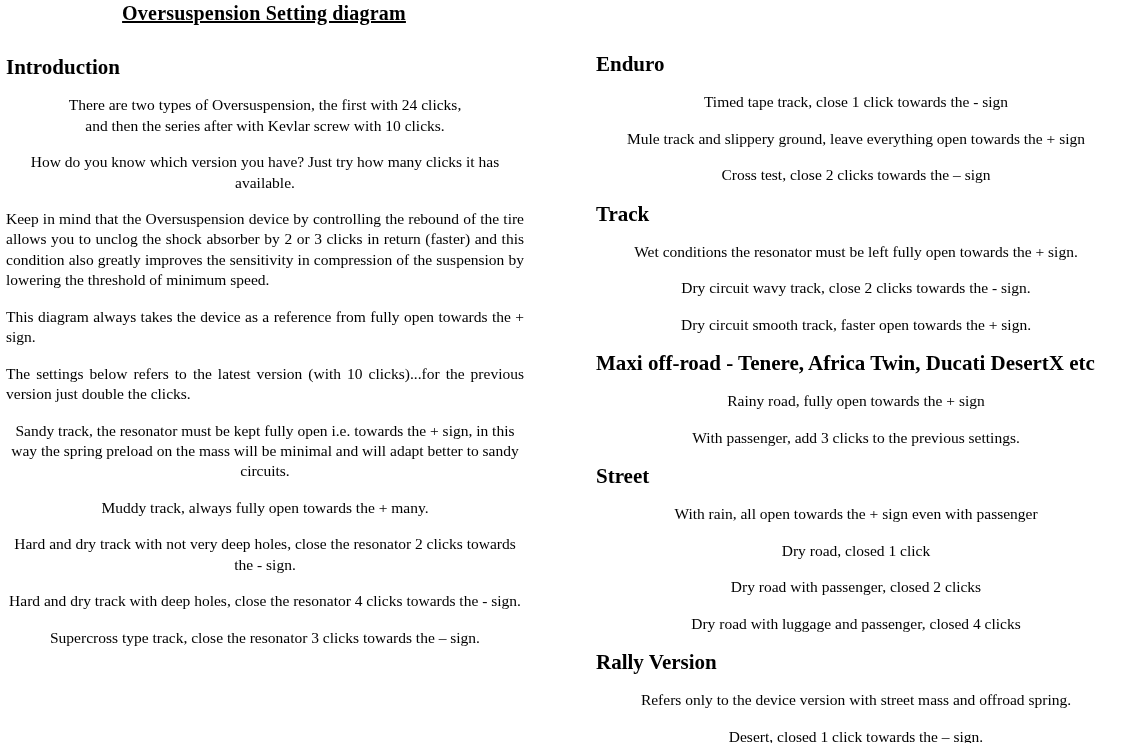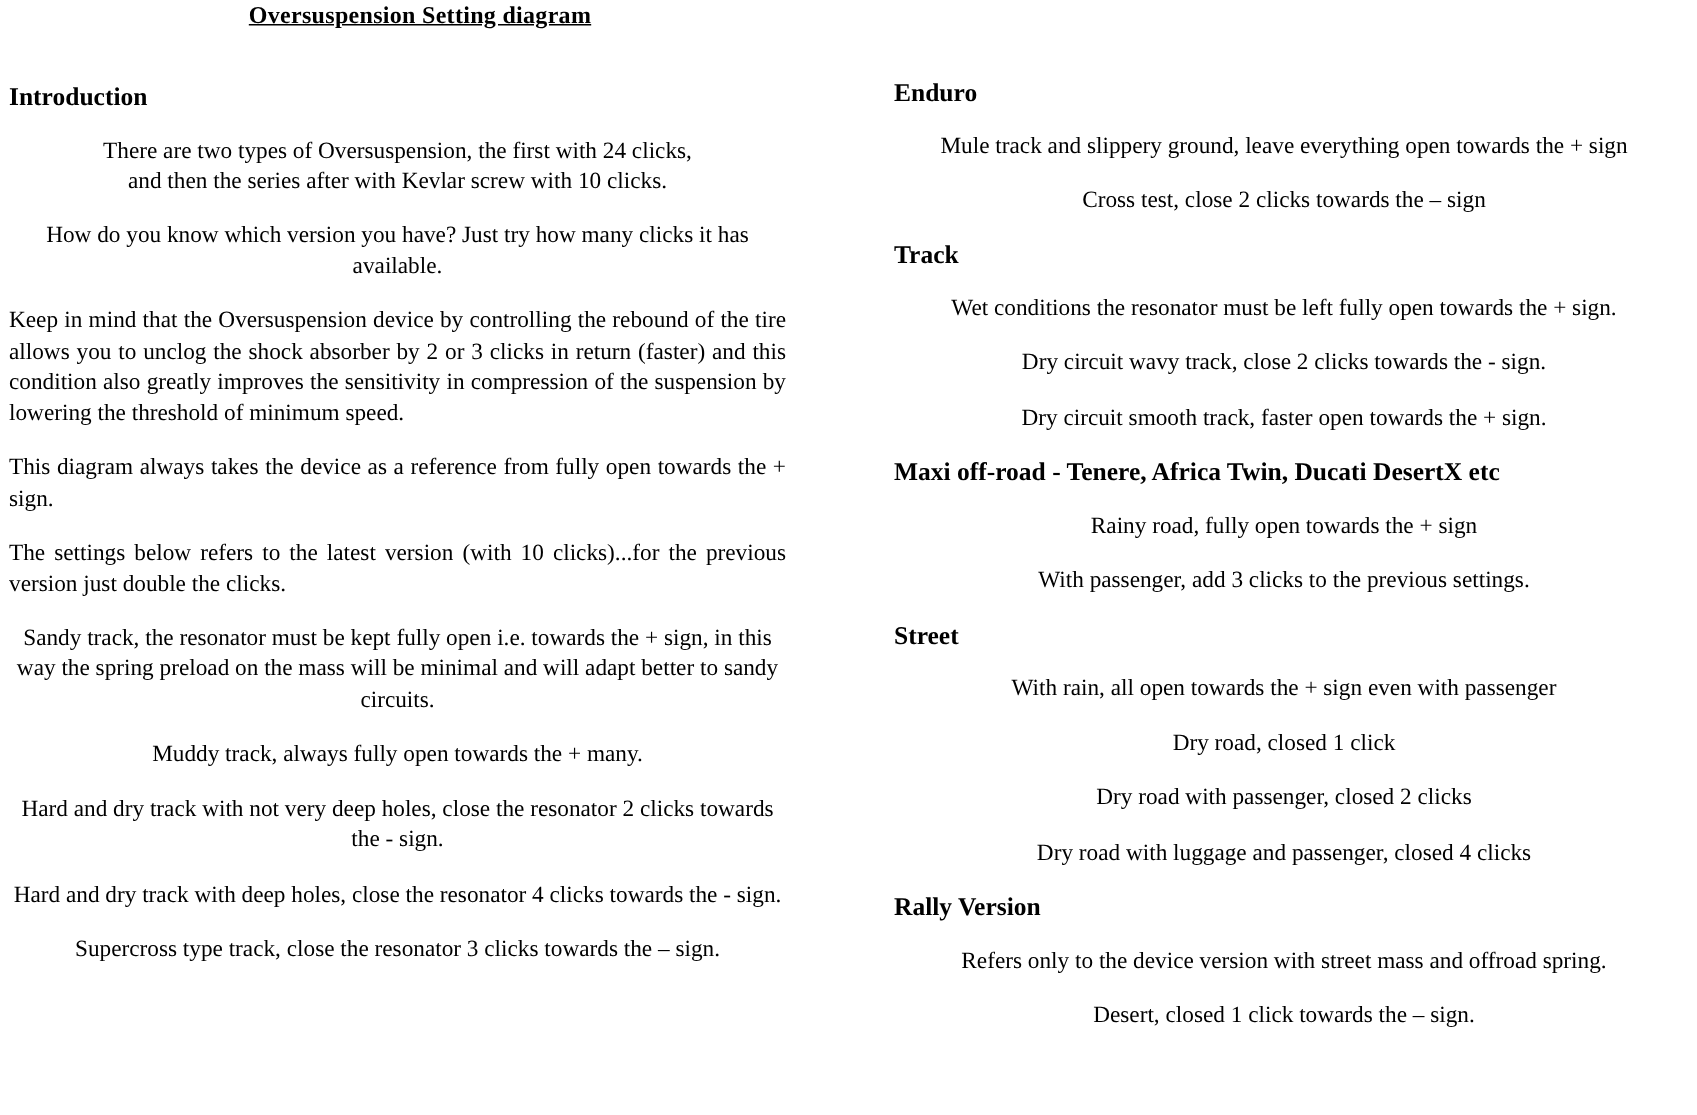--- a/index.html
+++ b/index.html
@@ -16,46 +16,46 @@
     position: relative;
   }
   .page {
     position: relative;
     width: 1131px;
     height: 743px;
     box-sizing: border-box;
   }
   .doc-title {
     position: absolute;
-    left: 16px;
+    left: 0;
     top: 2px;
     width: 528px;
     text-align: center;
-    font-size: 16px;
+    font-size: 20px;
     font-weight: bold;
     text-decoration: underline;
     letter-spacing: 0.2px;
   }
   .col {
     position: absolute;
     top: 0;
     box-sizing: border-box;
   }
   .col-left {
     left: 6px;
     width: 518px;
     top: 55px;
   }
   .col-right {
     left: 596px;
     width: 520px;
     top: 52px;
   }
   h2.section {
-    font-size: 17px;
+    font-size: 21px;
     font-weight: bold;
     margin: 0 0 16px 0;
     line-height: 1.15;
   }
   p.para {
     font-size: 15.5px;
     line-height: 1.32;
     margin: 0 0 16px 0;
     text-align: justify;
   }
@@ -96,20 +96,21 @@
     <p class="para nojust">Hard and dry track with deep holes, close the resonator 4 clicks towards the - sign.</p>
 
     <p class="para nojust">Supercross type track, close the resonator 3 clicks towards the – sign.</p>
 
   </div>
 
   <div class="col col-right">
 
     <h2 class="section">Enduro</h2>
 
+    <p class="para nojust">Timed tape track, close 1 click towards the - sign</p>
 
     <p class="para nojust">Mule track and slippery ground, leave everything open towards the + sign</p>
 
     <p class="para nojust">Cross test, close 2 clicks towards the – sign</p>
 
     <h2 class="section">Track</h2>
 
     <p class="para nojust tight">Wet conditions the resonator must be left fully open towards the + sign.</p>
 
     <p class="para nojust tight">Dry circuit wavy track, close 2 clicks towards the - sign.</p>

